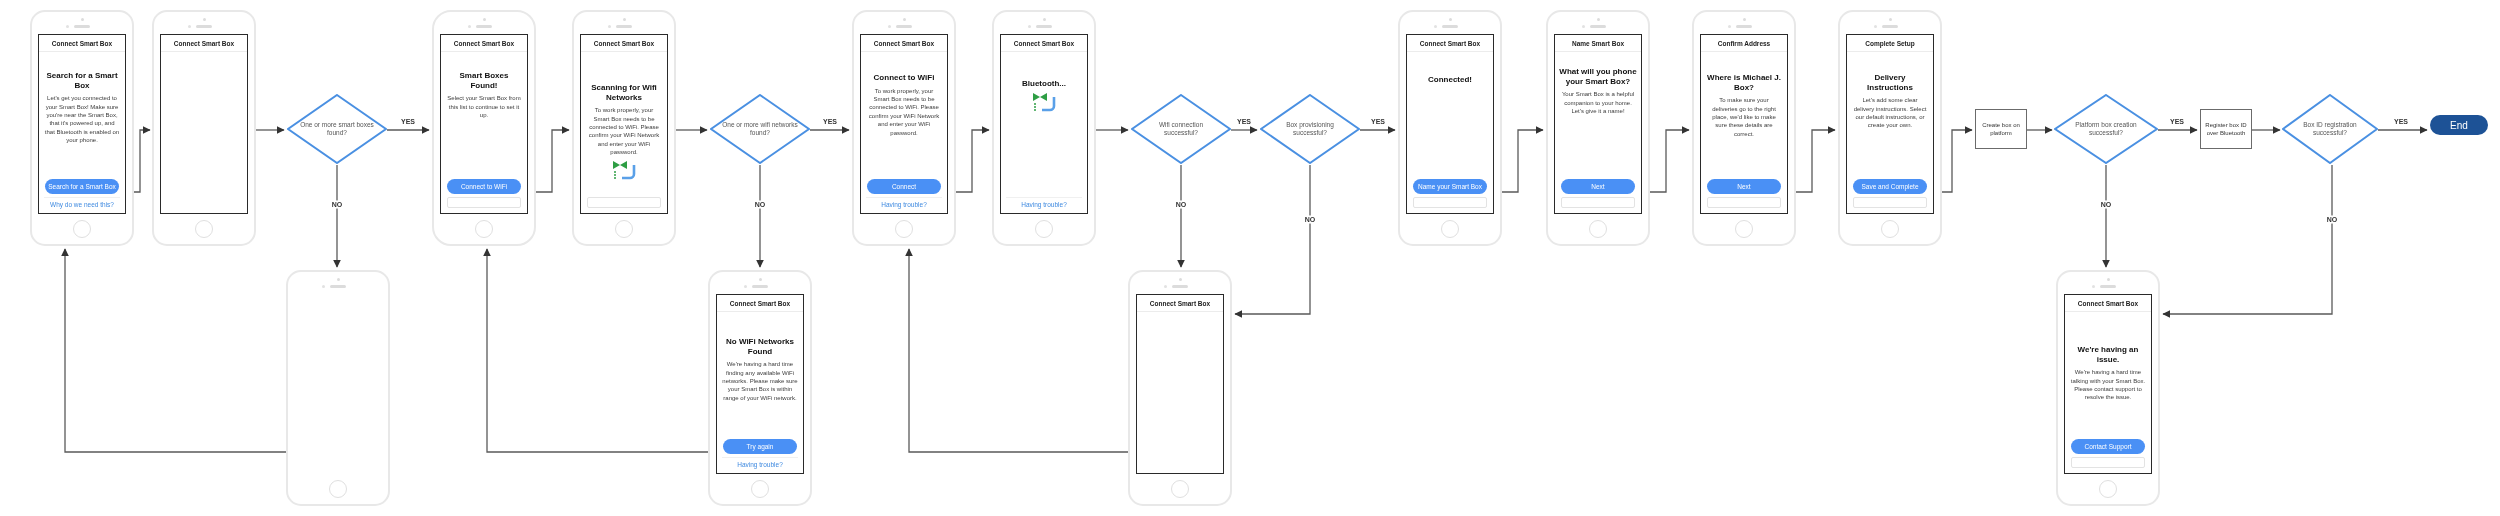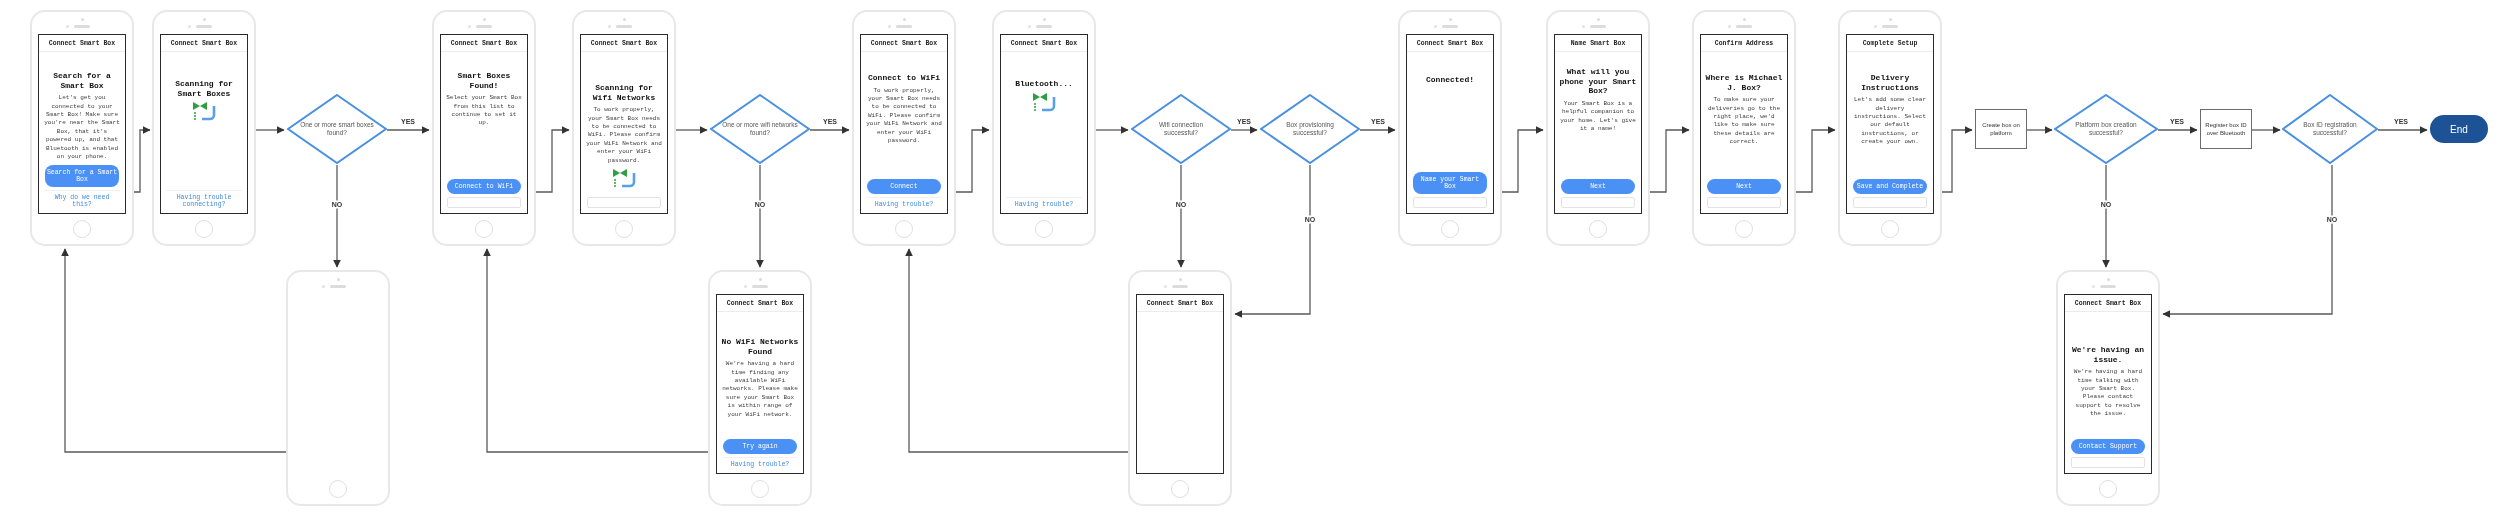--- a/index.html
+++ b/index.html
@@ -1,20 +1,20 @@
 <!DOCTYPE html>
 <html><head>
 <meta charset="utf-8">
 <style>
   html,body{margin:0;padding:0;background:#fff;font-family:"Liberation Sans",sans-serif;}
   #canvas{position:relative;width:2500px;height:516px;background:#fff;overflow:hidden;}
   #wires{position:absolute;left:0;top:0;width:2500px;height:516px;}
 
   .phone{position:absolute;width:104px;height:236px;background:#fff;
-         border:2px solid #e8e8e8;border-radius:15px;box-sizing:border-box;z-index:2;font-family:Liberation Mono, monospace;}
+         border:2px solid #e8e8e8;border-radius:15px;box-sizing:border-box;z-index:2;}
   .cam{position:absolute;left:50%;top:6px;margin-left:-1.5px;width:3px;height:3px;border-radius:50%;background:#dcdcdc;}
   .spk{position:absolute;left:50%;top:13px;margin-left:-8px;width:16px;height:3px;border-radius:2px;background:#dcdcdc;}
   .sens{position:absolute;left:50%;top:13px;margin-left:-16px;width:3px;height:3px;border-radius:50%;background:#e2e2e2;}
   .home{position:absolute;left:50%;bottom:6px;margin-left:-9px;width:18px;height:18px;border-radius:50%;
         border:1.5px solid #e0e0e0;box-sizing:border-box;background:#fff;}
   .screen{position:absolute;left:6px;right:6px;top:22px;bottom:30px;border:1.5px solid #2a2a2a;
           background:#fff;box-sizing:border-box;display:flex;flex-direction:column;overflow:hidden;}
   .hdr{font-size:6.5px;font-weight:bold;color:#222;text-align:center;padding:5px 2px 4px;
        border-bottom:1px solid #ececec;flex:0 0 auto;}
   .content{flex:1 1 auto;display:flex;flex-direction:column;padding:3px;}
@@ -108,41 +108,24 @@
       </div>
     </div>
     <div class="home"></div>
   </div>
     <div class="phone" style="left: 152px; top: 10px;">
     <div class="sens"></div>
     <div class="cam"></div>
     <div class="spk"></div>
     <div class="screen">
       <div class="hdr">Connect Smart Box</div>
-      <div class="content">
-        <div class="title" style="margin-top: 24px;">Scanning for Smart Boxes</div>
-
-        <div class="iconwrap">
-          <svg width="26" height="24" viewBox="0 0 26 24">
-            <polygon points="2,4 9,8 2,12" fill="#2e9e44"></polygon>
-            <polygon points="16,4 9,8 16,12" fill="#2e9e44"></polygon>
-            <circle cx="4" cy="15" r="1" fill="#2e9e44"></circle>
-            <circle cx="4" cy="18" r="1" fill="#2e9e44"></circle>
-            <circle cx="4" cy="21" r="1" fill="#2e9e44"></circle>
-            <path d="M11,21 h8 a4,4 0 0 0 4,-4 v-9" fill="none" stroke="#5aa0e8" stroke-width="2.6"></path>
-          </svg>
-        </div>
-        <div class="spacer"></div>
-
-        <div class="link">Having trouble connecting?</div>
-      </div>
-    </div>
-    <div class="home"></div>
-  </div>
-    <div class="phone" style="left: 432px; top: 10px;">
+    </div>
+    <div class="home"></div>
+  </div>
+    <div class="phone" style="left: 432px; top: 10px; border-radius: 19px;">
     <div class="sens"></div>
     <div class="cam"></div>
     <div class="spk"></div>
     <div class="screen">
       <div class="hdr">Connect Smart Box</div>
       <div class="content">
         <div class="title" style="margin-top: 16px;">Smart Boxes Found!</div>
         <div class="body">Select your Smart Box from this list to continue to set it up.</div>
 
         <div class="spacer"></div>
@@ -377,14 +360,14 @@
       <div class="dlabel">Platform box creation successful?</div>
     </div>
     <div class="diamond" style="left: 2282px; top: 94px; width: 96px; height: 70px;">
       <svg viewBox="0 0 100 70" preserveAspectRatio="none">
         <polygon points="50,1 99,35 50,69 1,35" fill="#fff" stroke="#4a90e2" stroke-width="2" vector-effect="non-scaling-stroke"></polygon>
       </svg>
       <div class="dlabel">Box ID registration successful?</div>
     </div>
     <div class="proc" style="left: 1975px; top: 109px; width: 52px; height: 40px;">Create box on platform</div>
     <div class="proc" style="left: 2200px; top: 109px; width: 52px; height: 40px;">Register box ID over Bluetooth</div>
-    <div class="endpill" style="left: 2430px; top: 115px; width: 58px; height: 28px;">End</div>
+    <div class="endpill" style="left: 2430px; top: 115px; width: 58px; height: 20px;">End</div>
   </div>
 
 </body></html>

